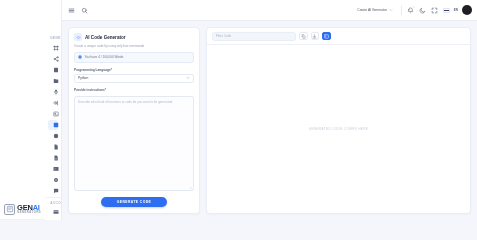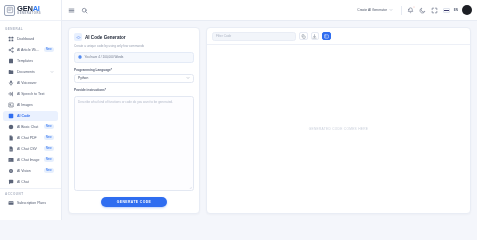--- a/index.html
+++ b/index.html
@@ -9,23 +9,24 @@
     background: #f4f6fb;
     overflow: hidden;
   }
   .app { display: flex; width: 477px; height: 220px; }
 
   
   .sidebar {
     width: 62px; height: 220px;
     background: #ffffff;
     border-right: 1px solid #e8ecf4;
-    display: flex; flex-direction: column;
+    display: flex; flex-direction: row;
     overflow: hidden;
     flex: 0 0 62px;
+    align-items: flex-end;
   }
   .logo-row {
     height: 21px; display: flex; align-items: center;
     gap: 2px; padding: 0 4px;
     border-bottom: 1px solid #eef1f7;
     flex: 0 0 21px;
   }
   .logo-mark {
     width: 11px; height: 11px; flex: 0 0 11px;
     border: 1px solid #9aa4b8; border-radius: 2px;

